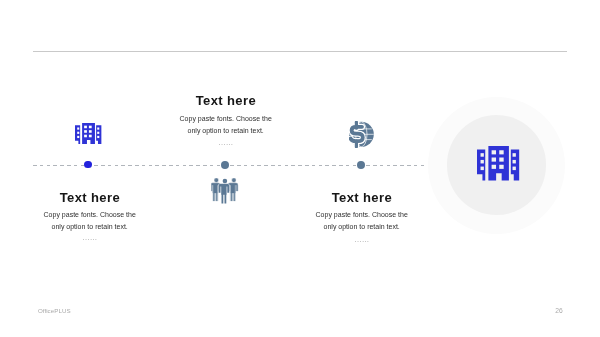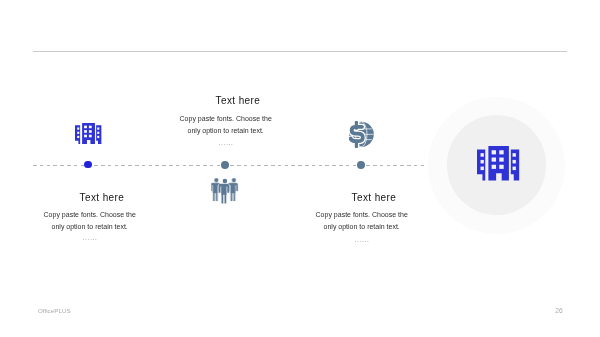--- a/index.html
+++ b/index.html
@@ -30,22 +30,22 @@
 
   .timeline {
     position:absolute; left:32.5px; top:164.7px; width:392px; height:1px;
     background-image:repeating-linear-gradient(to right,
        #b0b5bb 0px, #b0b5bb 3.6px, rgba(255,255,255,0) 3.6px, rgba(255,255,255,0) 6.8px);
   }
   .node { position:absolute; border-radius:50%; }
 
   .blk { position:absolute; text-align:center; width:140px; }
   .blk .title {
-    position:absolute; left:12px; width:140px;
-    font-size:10px; font-weight:normal; color:#161616;
+    position:absolute; left:0; width:140px;
+    font-size:13px; font-weight:bold; color:#161616;
     letter-spacing:0.4px; text-indent:0.4px; line-height:11px;
   }
   .blk .body {
     position:absolute; left:0; width:140px;
     font-size:7px; color:#2f2f2f; line-height:12px; letter-spacing:0;
   }
   .blk .dots {
     position:absolute; left:0; width:140px;
     font-size:7.5px; color:#999999; letter-spacing:0; line-height:7px;
   }

